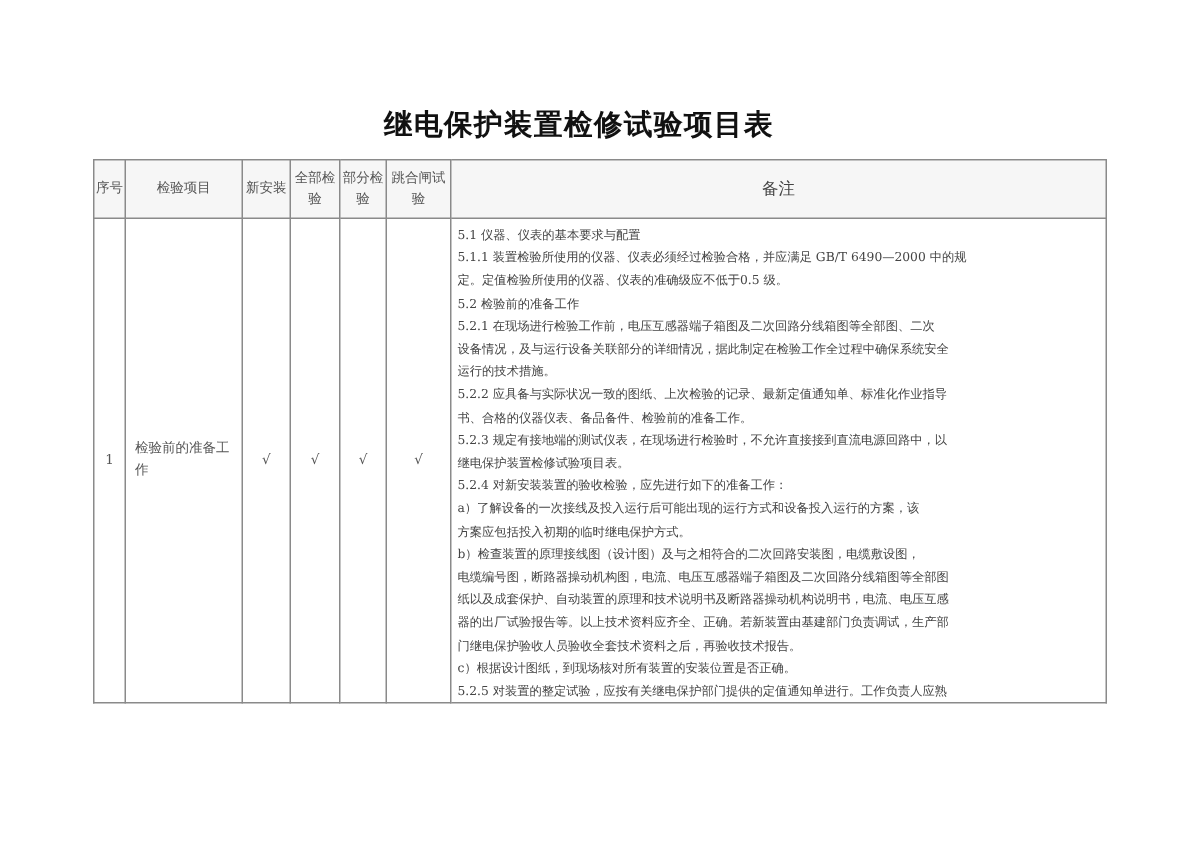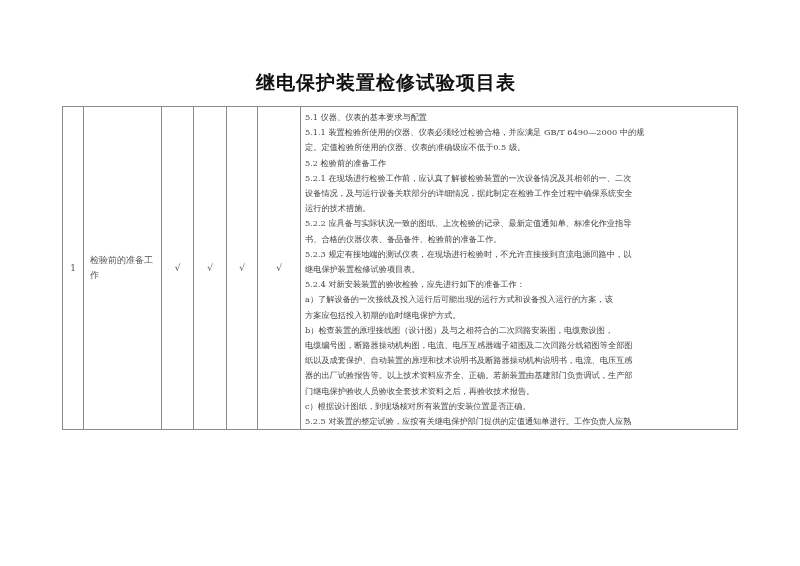--- a/index.html
+++ b/index.html
@@ -30,33 +30,42 @@
   <colgroup>
     <col style="width:21px">
     <col style="width:78px">
     <col style="width:32px">
     <col style="width:33px">
     <col style="width:31px">
     <col style="width:43px">
     <col style="width:437px">
   </colgroup>
   <tbody>
+      <tr class="head">
+    <th>序号</th>
+    <th>检验项目</th>
+    <th>新安装</th>
+    <th>全部检验</th>
+    <th>部分检验</th>
+    <th>跳合闸试验</th>
+    <th class="remark">备注</th>
+  </tr>
   <tr class="body">
     <td class="c-no">1</td>
     <td class="c-item">检验前的准备工作</td>
     <td class="c-check">√</td>
     <td class="c-check">√</td>
     <td class="c-check">√</td>
     <td class="c-check">√</td>
     <td class="remark-cell">
       <div class="remark-line">5.1 仪器、仪表的基本要求与配置</div>
       <div class="remark-line">5.1.1 装置检验所使用的仪器、仪表必须经过检验合格，并应满足 GB/T 6490—2000 中的规</div>
       <div class="remark-line">定。定值检验所使用的仪器、仪表的准确级应不低于0.5 级。</div>
       <div class="remark-line">5.2 检验前的准备工作</div>
-      <div class="remark-line">5.2.1 在现场进行检验工作前，应认真了解被检验装置的一次设备情况及其相邻的一、二次</div>
+      <div class="remark-line">5.2.1 在现场进行检验工作前，电压互感器端子箱图及二次回路分线箱图等全部图、二次</div>
       <div class="remark-line">设备情况，及与运行设备关联部分的详细情况，据此制定在检验工作全过程中确保系统安全</div>
       <div class="remark-line">运行的技术措施。</div>
       <div class="remark-line">5.2.2 应具备与实际状况一致的图纸、上次检验的记录、最新定值通知单、标准化作业指导</div>
       <div class="remark-line">书、合格的仪器仪表、备品备件、检验前的准备工作。</div>
       <div class="remark-line">5.2.3 规定有接地端的测试仪表，在现场进行检验时，不允许直接接到直流电源回路中，以</div>
       <div class="remark-line">继电保护装置检修试验项目表。</div>
       <div class="remark-line">5.2.4 对新安装装置的验收检验，应先进行如下的准备工作：</div>
       <div class="remark-line">a）了解设备的一次接线及投入运行后可能出现的运行方式和设备投入运行的方案，该</div>
       <div class="remark-line">方案应包括投入初期的临时继电保护方式。</div>
       <div class="remark-line">b）检查装置的原理接线图（设计图）及与之相符合的二次回路安装图，电缆敷设图，</div>

